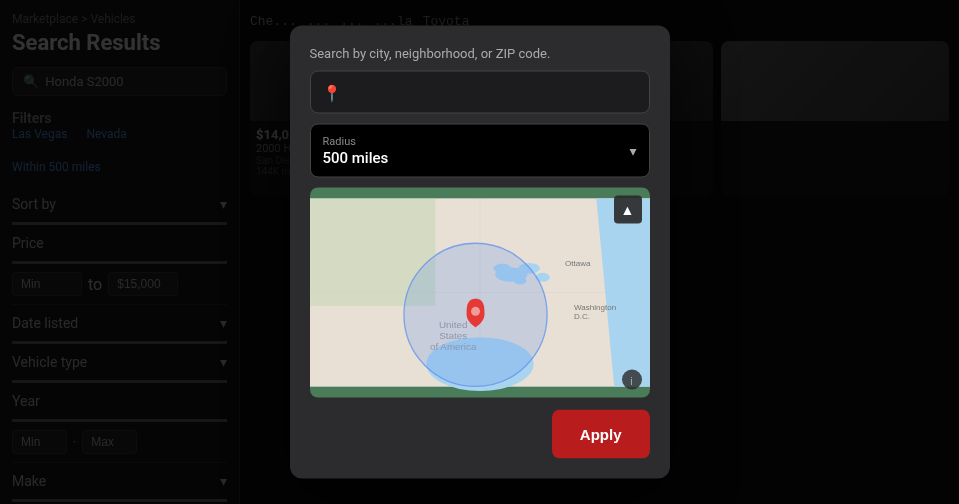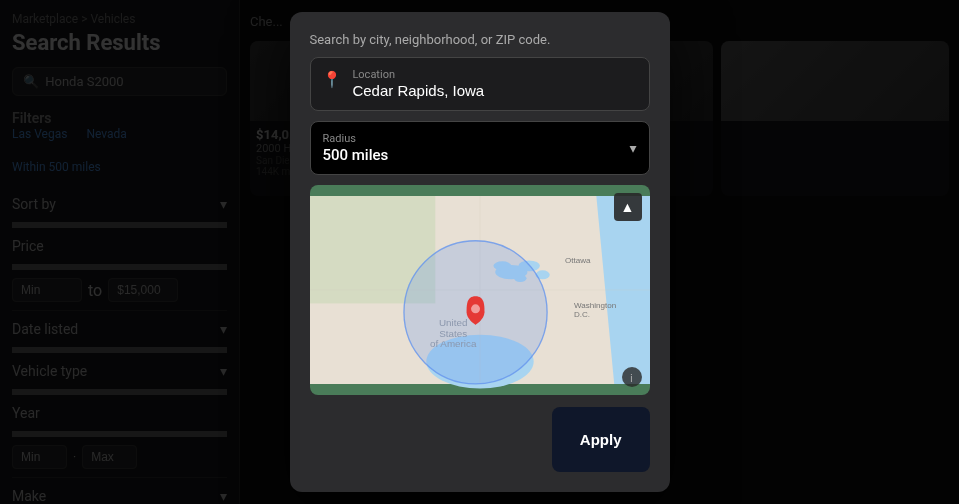--- a/index.html
+++ b/index.html
@@ -74,21 +74,21 @@
       color: #58a6ff;
       background: transparent;
       border: none;
     }
 
     .filter-row {
       display: flex;
       justify-content: space-between;
       align-items: center;
       padding: 10px 0;
-      border-bottom: 6px solid #737373;
+      border-bottom: 3px solid #737373;
       font-size: 14px;
       color: #ccc;
     }
 
     .price-range {
       display: flex;
       align-items: center;
       gap: 6px;
       padding: 8px 0;
       border-bottom: 1px solid #333;
@@ -290,25 +290,25 @@
       background: rgba(40,40,40,0.8);
       border-radius: 50%;
       display: flex;
       align-items: center;
       justify-content: center;
       color: #aaa;
       font-size: 11px;
     }
 
     .apply-btn {
-      background: #0f172a;
+      background: #b91c1c;
       color: #fff;
       border: none;
       border-radius: 8px;
-      padding: 24px 28px;
+      padding: 16px 28px;
       font-size: 15px;
       font-weight: 600;
       cursor: pointer;
       float: right;
     }
 
     
     .map-land {
       fill: #e8e0d4;
     }
@@ -343,20 +343,21 @@
     .shop-tabs {
       display: flex;
       gap: 10px;
       margin-bottom: 8px;
       font-size: 13px;
     }
     .shop-tab {
       color: #aaa;
       padding: 4px 0;
       cursor: pointer;
+      font-family: Liberation Mono, monospace;
     }
 
     .car-thumb-img {
       width: 100%;
       height: 80px;
       background: linear-gradient(135deg, #3a3a3a, #5a5a5a);
       display: flex;
       align-items: center;
       justify-content: center;
       font-size: 24px;
@@ -461,24 +462,20 @@
 </div>
 
 <div class="overlay"></div>
 
 <div class="modal">
 
   <div class="modal-subtitle">Search by city, neighborhood, or ZIP code.</div>
 
   <div class="location-input-wrapper">
     <span class="location-pin-icon">📍</span>
-    <div class="location-input-inner">
-      <label>Location</label>
-      <input type="text" value="Cedar Rapids, Iowa" style="">
-    </div>
   </div>
 
   <div class="radius-select-wrapper">
     <div class="radius-inner">
       <label>Radius</label>
       <span>500 miles</span>
     </div>
     <span class="chevron-icon">▾</span>
   </div>
 

